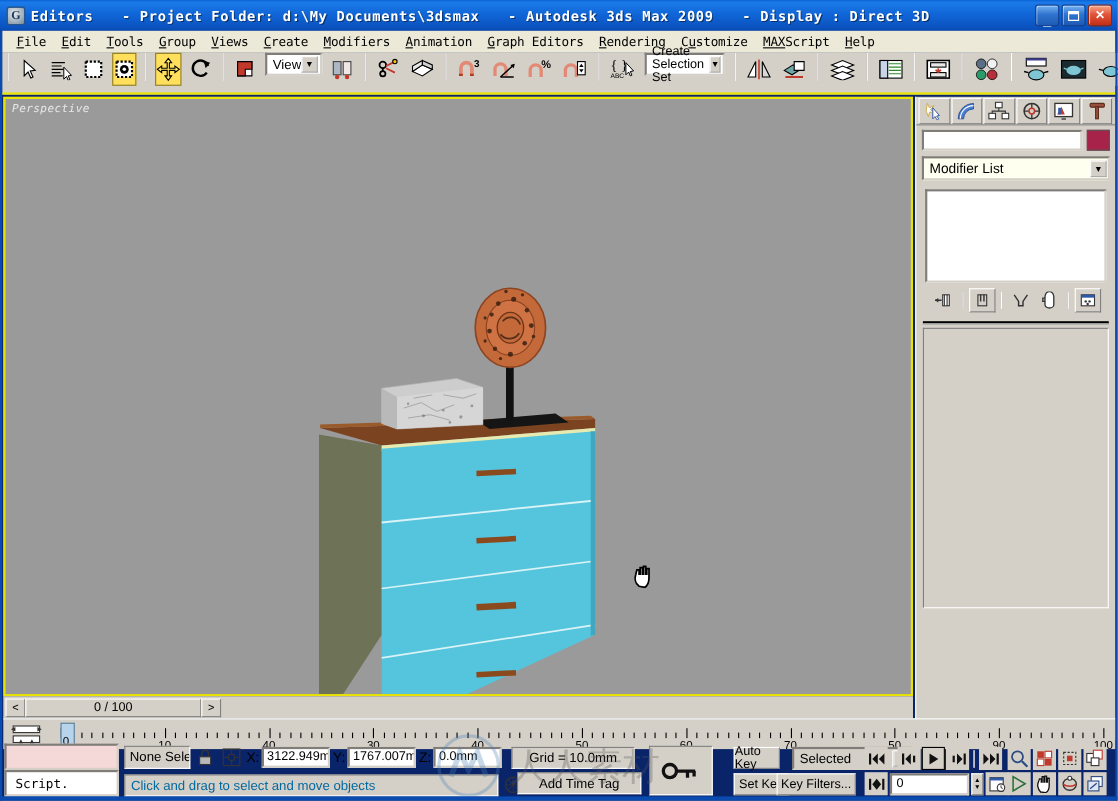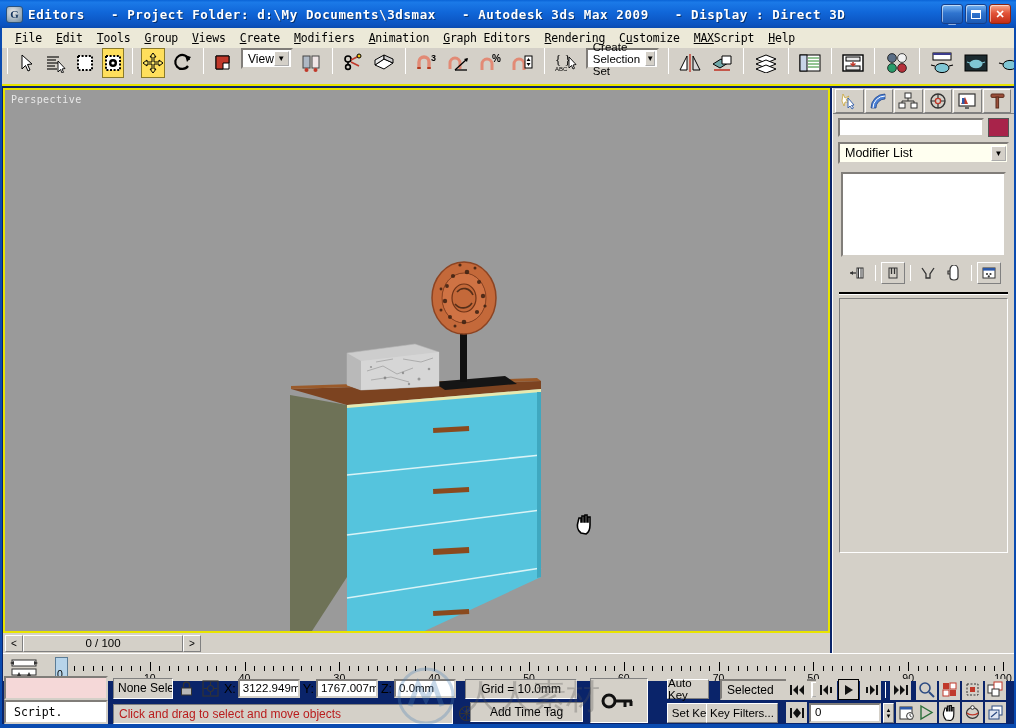--- a/index.html
+++ b/index.html
@@ -73,21 +73,21 @@
     font-size:12px; font-family:"Liberation Sans",sans-serif; color:#000;
   }
   .combo-arrow{
     width:15px;height:15px;background:#d4d0c8;border:1px outset #fff;
     display:flex;align-items:center;justify-content:center;font-size:8px;
   }
 
   
   .viewport-wrap{
     position:absolute; left:3px; top:88px; width:827px; height:545px;
-    border:2px solid #e8e400; background:#9a9a9a; overflow:hidden;
+    border:2px solid #e8e400; background:#9a9a9a; overflow:hidden;font-style:italic;
   }
   .vp-label{
     position:absolute;left:6px;top:4px;color:#e8e8e8;font-size:10px;
     font-family:"DejaVu Sans Mono",monospace; letter-spacing:.4px;
   }
 
   
   .scene{ position:absolute; left:0; top:0; width:100%; height:100%; }
 
   
@@ -185,21 +185,21 @@
     display:flex;align-items:center;gap:2px;font-size:12.5px;
     font-family:"Liberation Sans",sans-serif;
   }
   .coord-input{
     width:62px;height:19px;background:#fff;border:2px inset #d4d0c8;
     font-size:11.5px; padding:1px 0 0 3px; overflow:hidden;white-space:nowrap;
   }
   .promptline{
     position:absolute; left:113px; top:704px; width:340px; height:20px;
     background:#d4d0c8; border:1px solid;border-color:#808080 #fff #fff #808080;
-    font-size:12px; padding:2px 0 0 5px; color:#b91c1c;
+    font-size:12px; padding:2px 0 0 5px; color:#0369a1;
   }
   .gridbox{
     width:112px;height:20px;background:#d4d0c8;
     border:1px solid;border-color:#808080 #fff #fff #808080;
     font-size:12px; display:flex;align-items:center;justify-content:center;
   }
   .keybtn{
     background:#d4d0c8; border:1px solid; border-color:#fff #808080 #808080 #fff;
     font-size:11.5px; display:flex;align-items:center;justify-content:center;
     height:20px;

